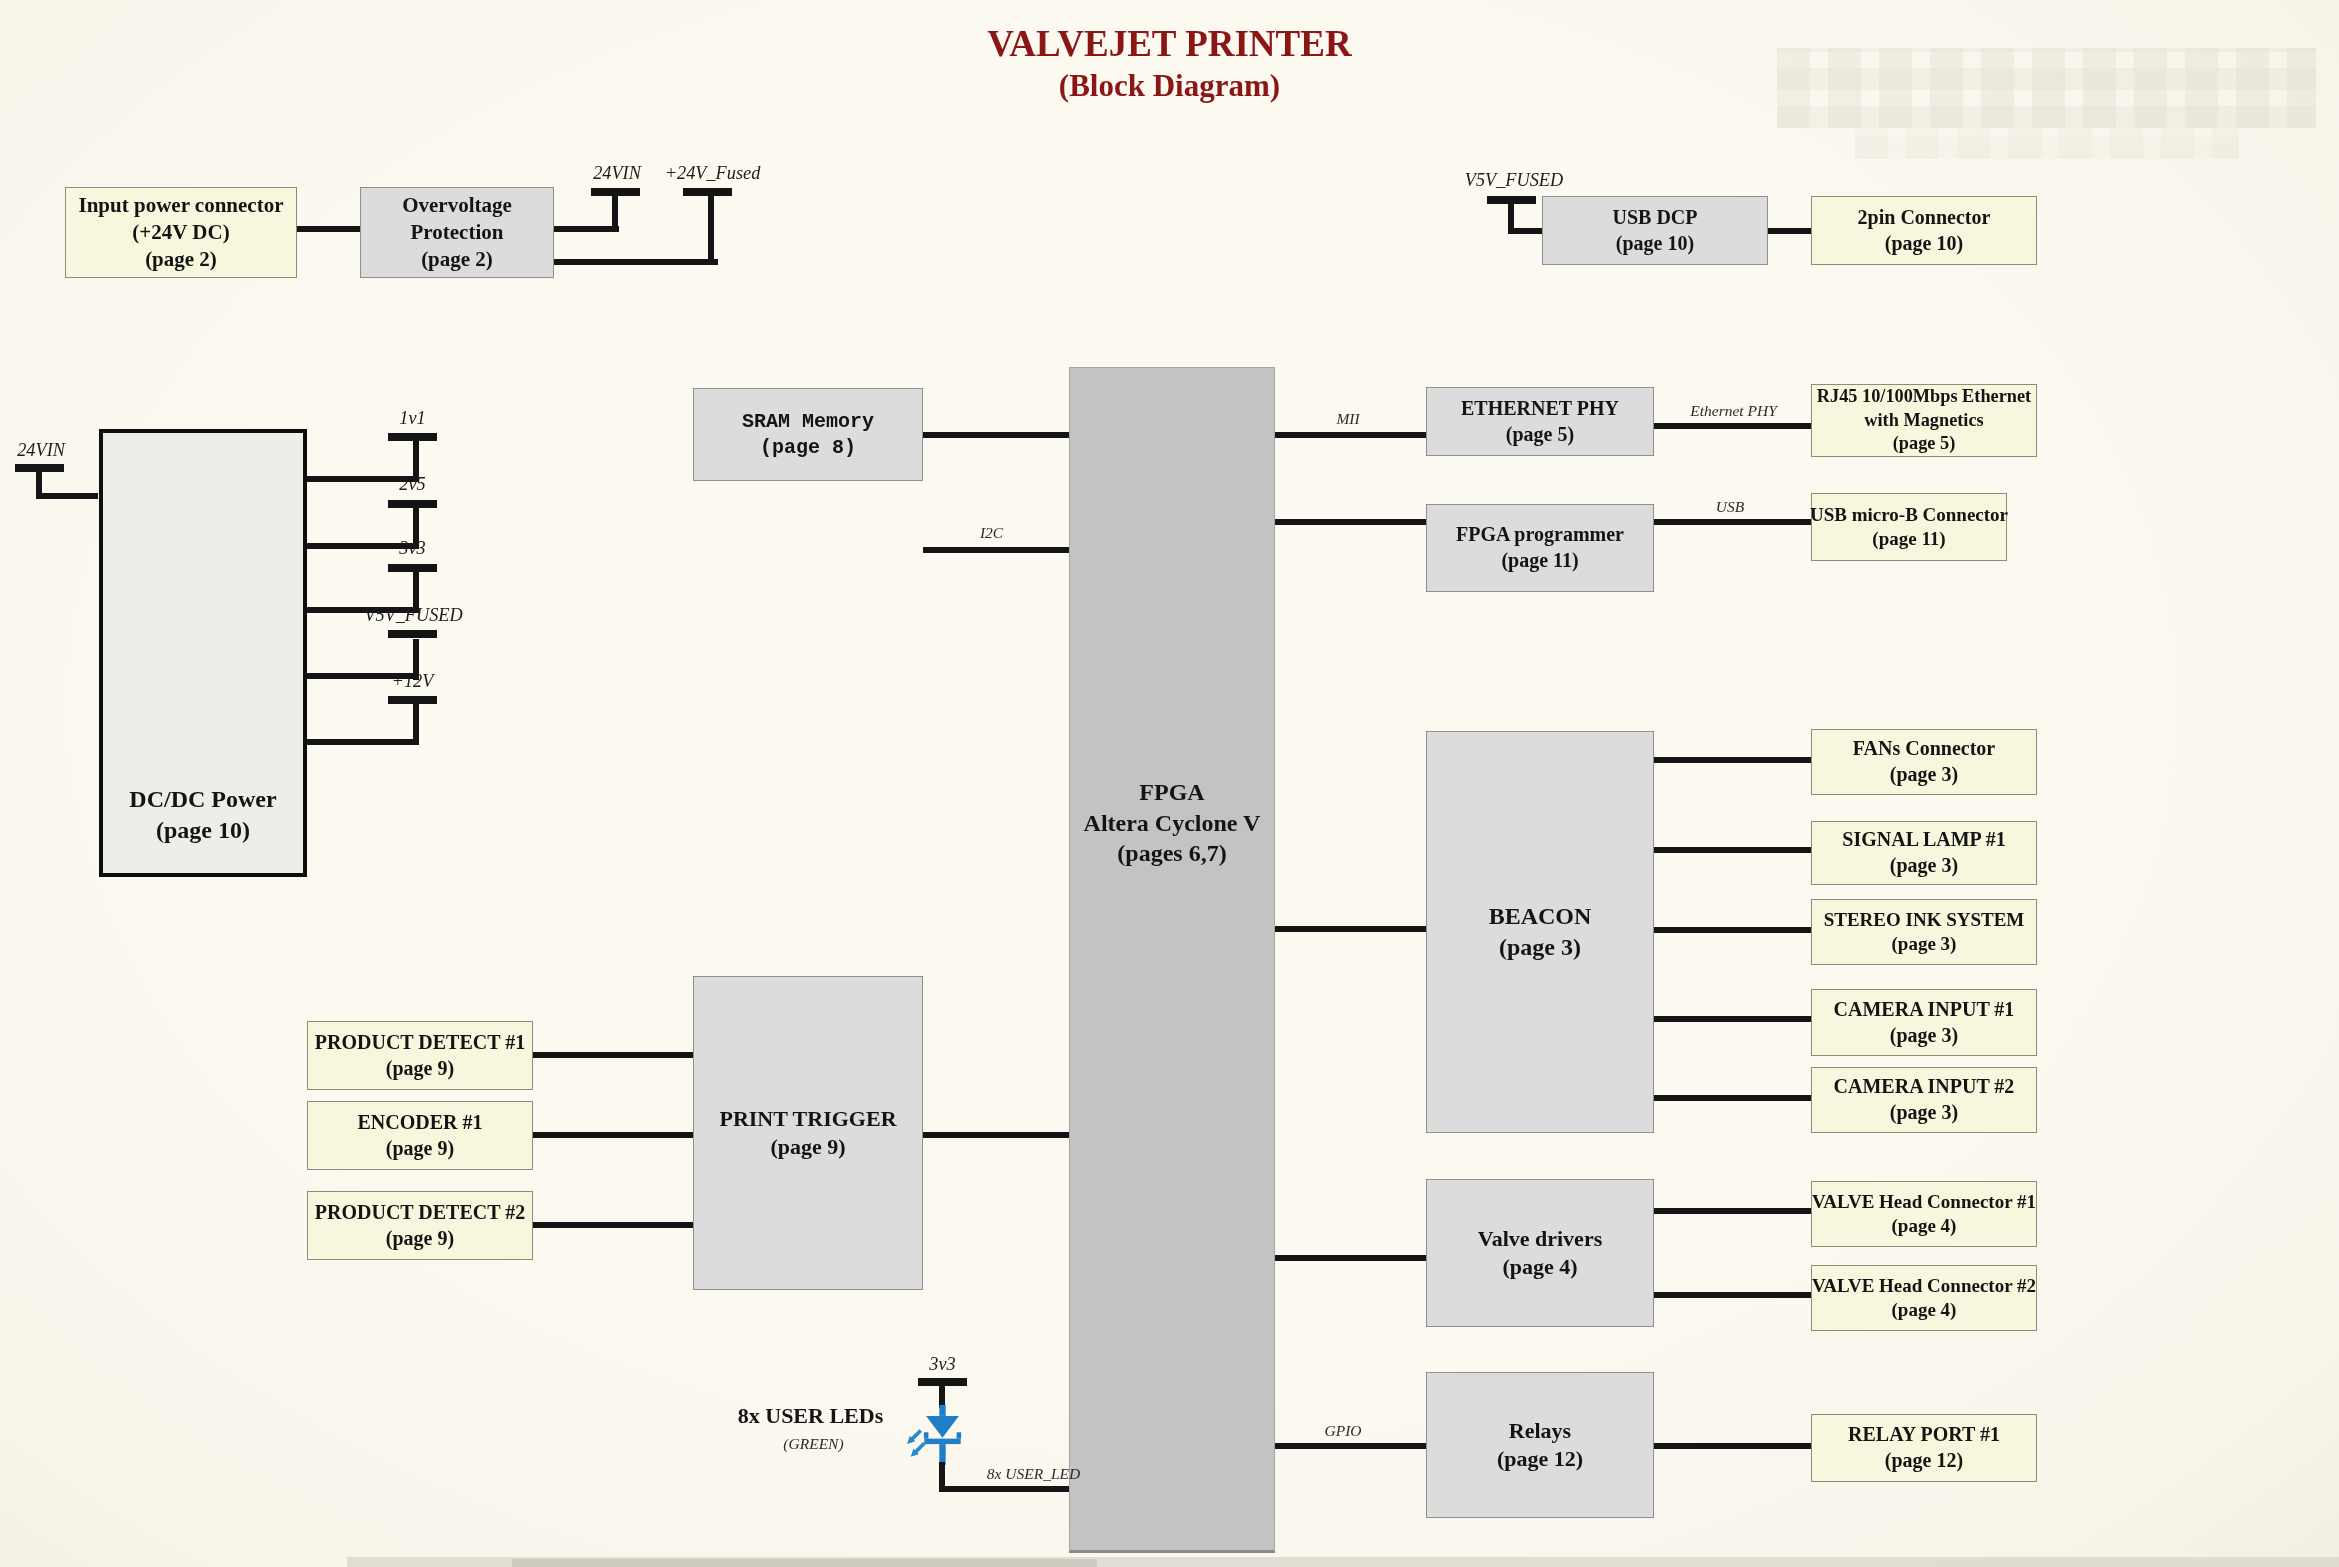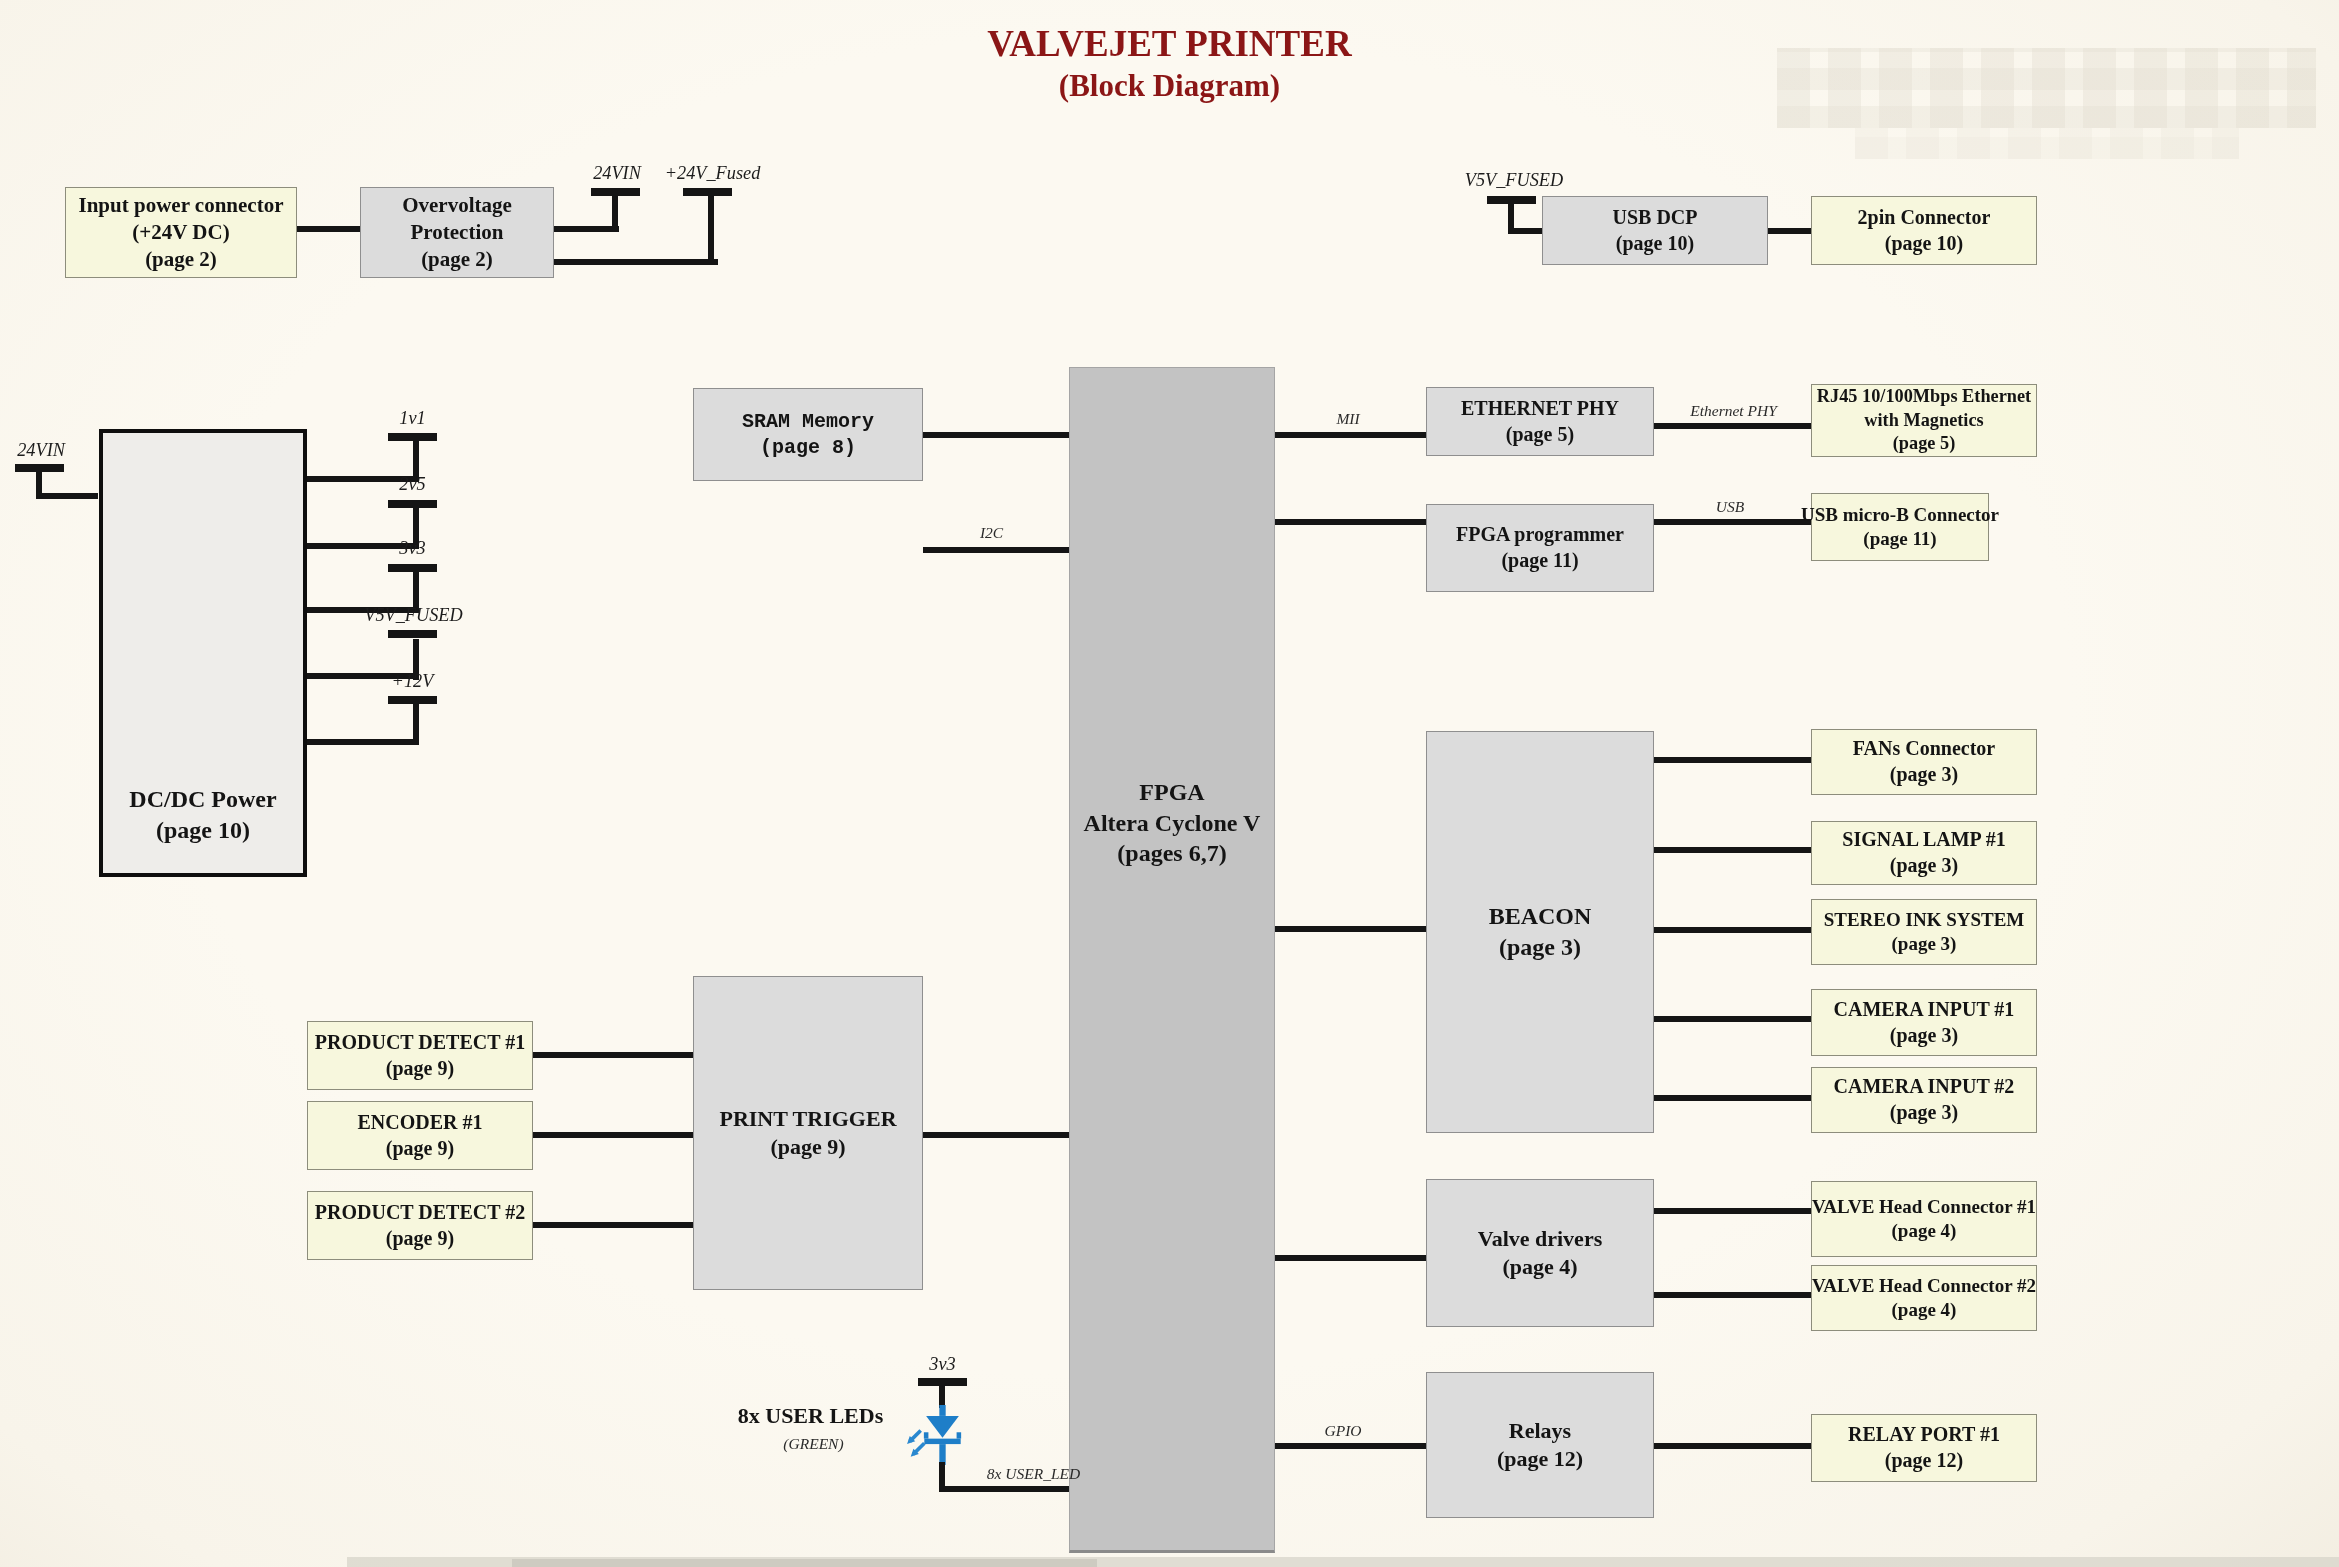--- a/index.html
+++ b/index.html
@@ -184,21 +184,21 @@
     <div class="bl">with Magnetics</div>
     <div class="bl">(page 5)</div>
   </div>
   <div class="wire wh" style="left:1275px;top:519px;width:152px;"></div>
   <div class="box gray" style="left:1426px;top:481px;width:228px;height:88px;margin-top:23px;">
     <div class="bl">FPGA programmer</div>
     <div class="bl">(page 11)</div>
   </div>
   <div class="wire wh" style="left:1654px;top:519px;width:157px;"></div>
   <div class="sig sig-sm" style="left:1698px;top:498px;width:64px;">USB</div>
-  <div class="box yellow fs21" style="left:1811px;top:493px;width:178px;height:68px;">
+  <div class="box yellow fs21" style="left:1811px;top:493px;width:196px;height:68px;">
     <div class="bl">USB micro-B Connector</div>
     <div class="bl">(page 11)</div>
   </div>
 
   <div class="wire wh" style="left:1275px;top:926px;width:152px;"></div>
   <div class="box gray fs26" style="left:1426px;top:731px;width:228px;height:402px;">
     <div class="bl">BEACON</div>
     <div class="bl">(page 3)</div>
   </div>
   <div class="wire wh" style="left:1654px;top:757px;width:157px;"></div>
@@ -226,21 +226,21 @@
     <div class="bl">CAMERA INPUT #2</div>
     <div class="bl">(page 3)</div>
   </div>
 
   <div class="wire wh" style="left:1275px;top:1255px;width:152px;"></div>
   <div class="box gray fs24" style="left:1426px;top:1179px;width:228px;height:148px;">
     <div class="bl">Valve drivers</div>
     <div class="bl">(page 4)</div>
   </div>
   <div class="wire wh" style="left:1654px;top:1208px;width:157px;"></div>
-  <div class="box yellow fs21" style="left:1811px;top:1181px;width:226px;height:76px;">
+  <div class="box yellow fs21" style="left:1811px;top:1181px;width:226px;height:66px;">
     <div class="bl">VALVE Head Connector #1</div>
     <div class="bl">(page 4)</div>
   </div>
   <div class="wire wh" style="left:1654px;top:1292px;width:157px;"></div>
   <div class="box yellow fs21" style="left:1811px;top:1265px;width:226px;height:66px;">
     <div class="bl">VALVE Head Connector #2</div>
     <div class="bl">(page 4)</div>
   </div>
 
   <div class="wire wh" style="left:1275px;top:1443px;width:152px;"></div>

